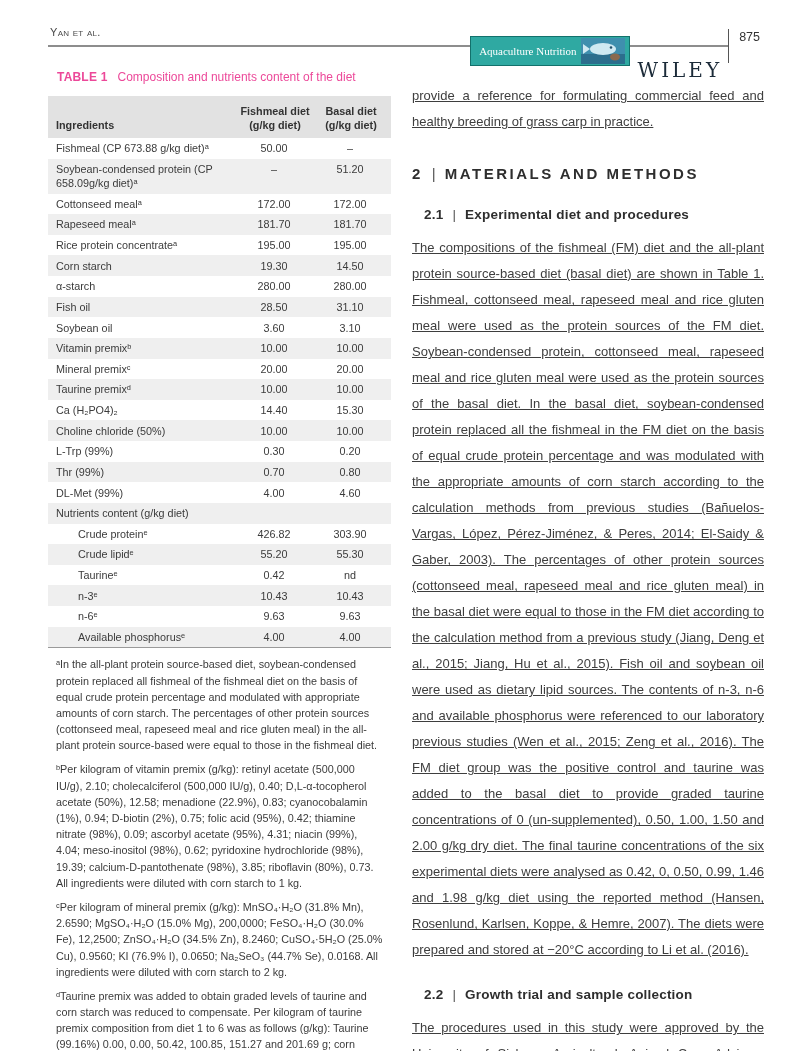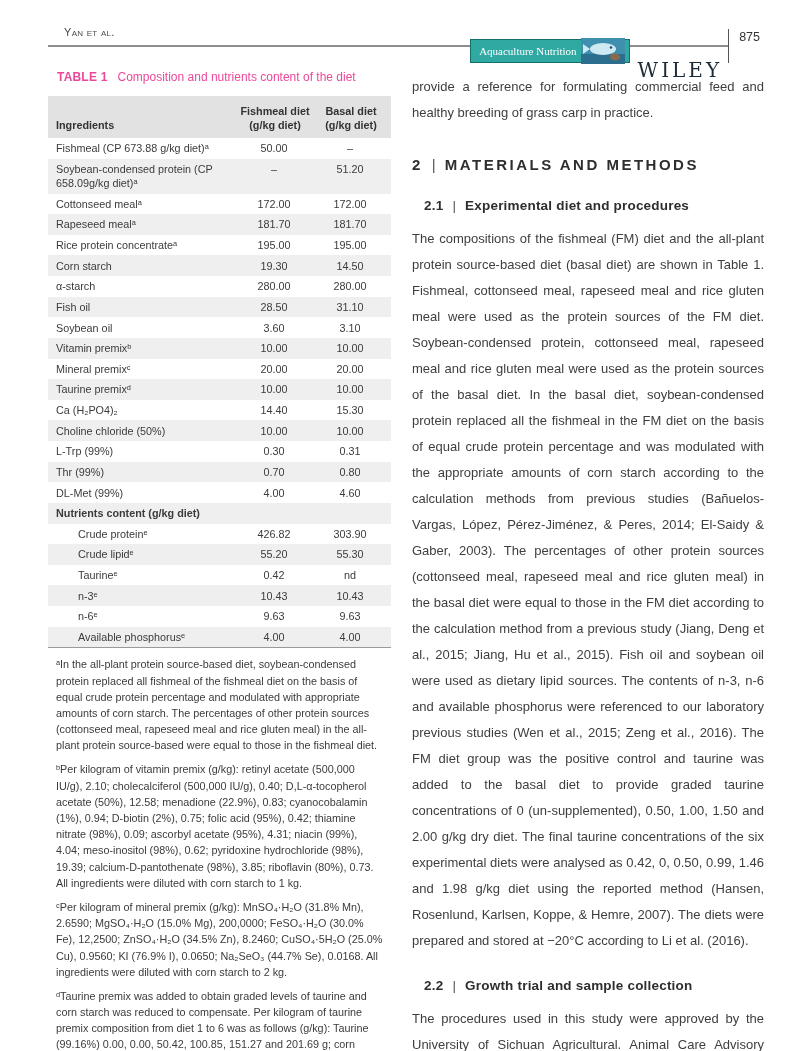--- a/index.html
+++ b/index.html
@@ -1,26 +1,26 @@
 <!DOCTYPE html>
 <html><head>
 <meta charset="utf-8">
 <style>
   * { margin:0; padding:0; box-sizing:border-box; }
   html,body { width:800px; height:1051px; background:#ffffff; overflow:hidden;
     font-family:"Liberation Sans","DejaVu Sans",sans-serif; color:#3b3b3b; }
 
   
   .pagehead { position:relative; height:62px; }
-  .runhead { position:absolute; left:64px; top:26px; font-size:11px; color:#4a4a4a;
+  .runhead { position:absolute; left:50px; top:26px; font-size:11px; color:#4a4a4a;
     font-variant:small-caps; letter-spacing:.3px; }
   .headrule { position:absolute; left:48px; right:44px; top:45px; height:2px; background:#8d8d8d; }
   .headright { position:absolute; right:40px; top:20px; display:flex; align-items:center; }
   .jbadge { position:relative; z-index:2; display:flex; align-items:center; gap:4px;
-    background:#2fa9a2; border:1px solid #13716c; padding:4px 4px 4px 8px; height:24px; }
+    background:#2fa9a2; border:1px solid #13716c; padding:4px 4px 4px 8px; height:30px; }
   .jbadge .jname { color:#ffffff; font-family:"Liberation Serif","DejaVu Serif",serif;
     font-size:11px; white-space:nowrap; }
   .jbadge svg { display:block; }
   .wiley { position:relative; z-index:2; background:#ffffff; padding:2px 6px 0 8px;
     font-family:"DejaVu Serif","Liberation Serif",serif; font-size:20px; letter-spacing:3px;
     color:#1c2b39; font-weight:500;margin-top:36px; }
   .pageno-box { position:relative; z-index:2; background:#ffffff; border-left:1.5px solid #555;
     height:34px; padding:0 0 0 10px; display:flex; align-items:flex-start; margin-top:-10px; }
   .pageno { font-size:12.5px; color:#333; padding-top:1px; }
 
@@ -33,30 +33,30 @@
   table.diet { width:100%; border-collapse:collapse; border-bottom:1.5px solid #9a9a9a;
     font-size:10.8px; table-layout:fixed; }
   table.diet thead th { background:#e2e2e2; font-weight:700; text-align:left;
     vertical-align:bottom; padding:8px 4px 6px 8px; line-height:1.3; font-size:10.8px; color:#333; }
   table.diet thead th.num { text-align:center; padding-left:0; padding-right:4px; width:76px; }
   table.diet thead th .sub { font-weight:700; display:block; }
   table.diet tbody tr:nth-child(even) td { background:#efefef; }
   table.diet td { padding:3.2px 4px 3.2px 8px; line-height:1.32; vertical-align:top; color:#3b3b3b; }
   table.diet td.val { text-align:center; padding-left:0; padding-right:6px; }
   table.diet td.indent { padding-left:30px; }
-  table.diet td.section { font-weight:700; }
+  table.diet td.section { font-weight:400; }
 
   
   .footnotes { margin-top:8px; font-size:10.8px; line-height:1.5; color:#3b3b3b;
     text-align:left; }
   .footnotes p { margin:8px; }
 
   
   .article { font-size:13px; line-height:26px; text-align:justify; color:#3e3e3e; padding-top:8px; }
-  .article p { margin:0 0 2px 0; }
+  .article p { margin:9px 0 2px 0;text-decoration:underline; }
   .article h2.sec1 { font-size:15px; letter-spacing:2.5px; font-weight:700; color:#2e2e2e;
     margin:30px 0 18px 0; text-align:left; line-height:1.2; }
   .article h3.sec2 { font-size:13.5px; font-weight:700; color:#2e2e2e;
     margin:24px 0 12px 12px; text-align:left; letter-spacing:.2px; line-height:1.2; }
   .article .pipe { font-weight:300; color:#555; margin:0 9px; }
   .article h2.sec1 .pipe { letter-spacing:0; }
 </style>
 </head>
 <body>
 
@@ -172,21 +172,21 @@
             <td class="val">15.30</td>
           </tr>
           <tr>
             <td class="">Choline chloride (50%)</td>
             <td class="val">10.00</td>
             <td class="val">10.00</td>
           </tr>
           <tr>
             <td class="">L-Trp (99%)</td>
             <td class="val">0.30</td>
-            <td class="val">0.31</td>
+            <td class="val">0.20</td>
           </tr>
           <tr>
             <td class="">Thr (99%)</td>
             <td class="val">0.70</td>
             <td class="val">0.80</td>
           </tr>
           <tr>
             <td class="">DL-Met (99%)</td>
             <td class="val">4.00</td>
             <td class="val">4.60</td>

